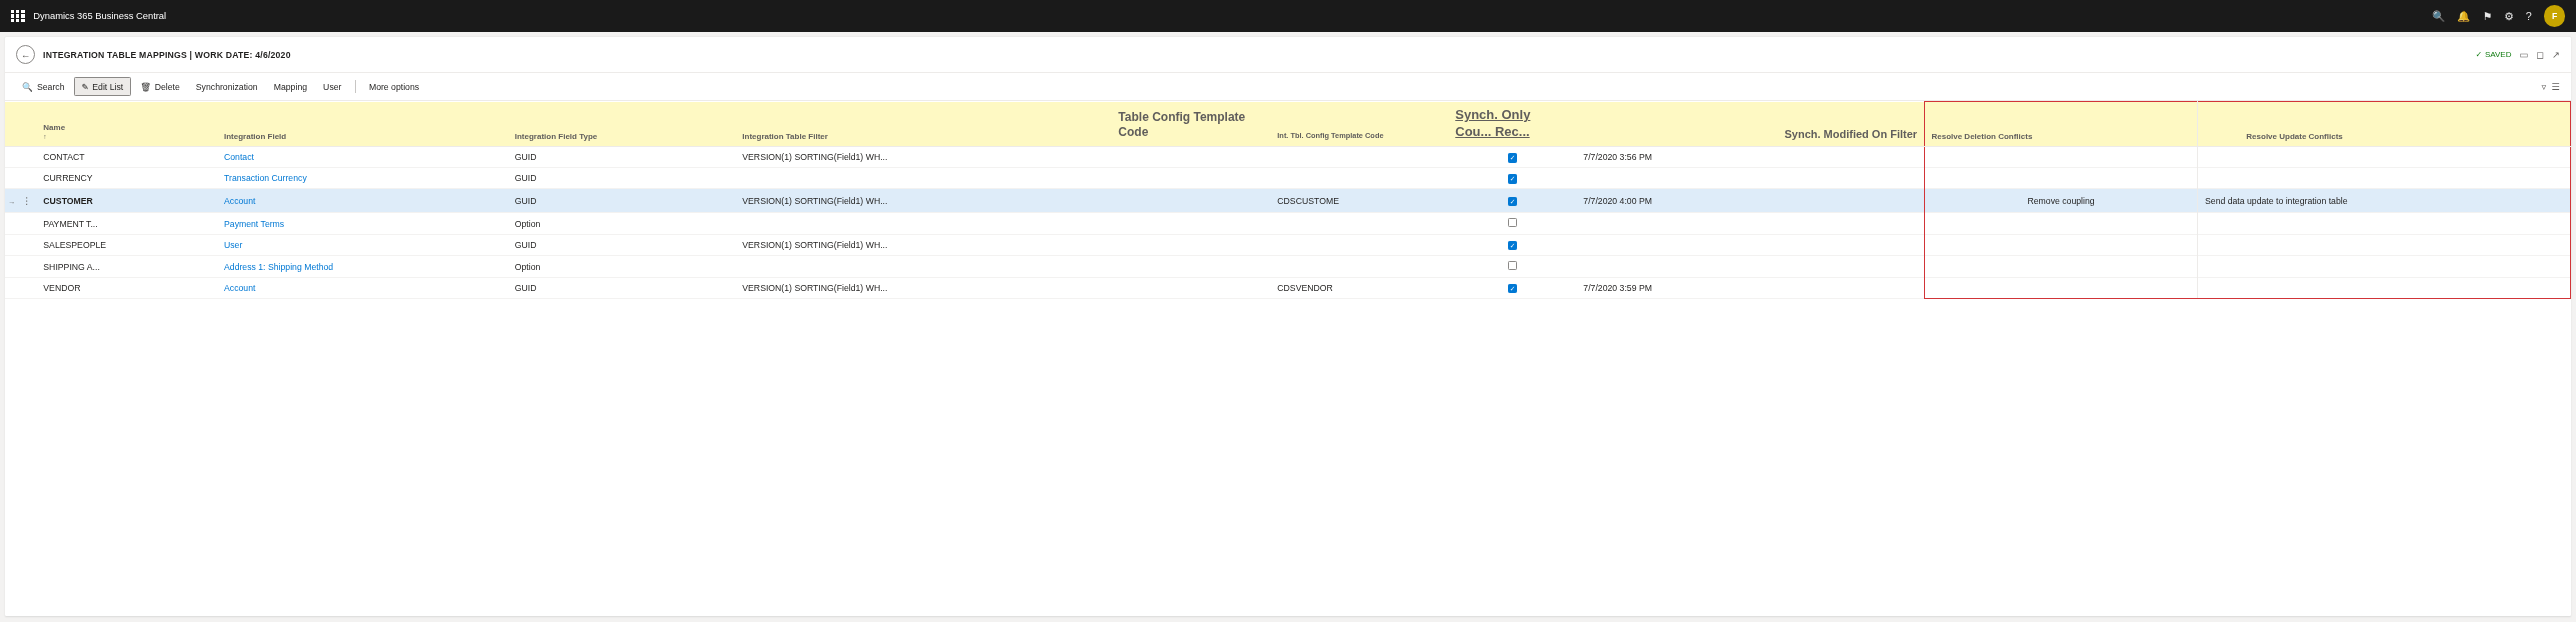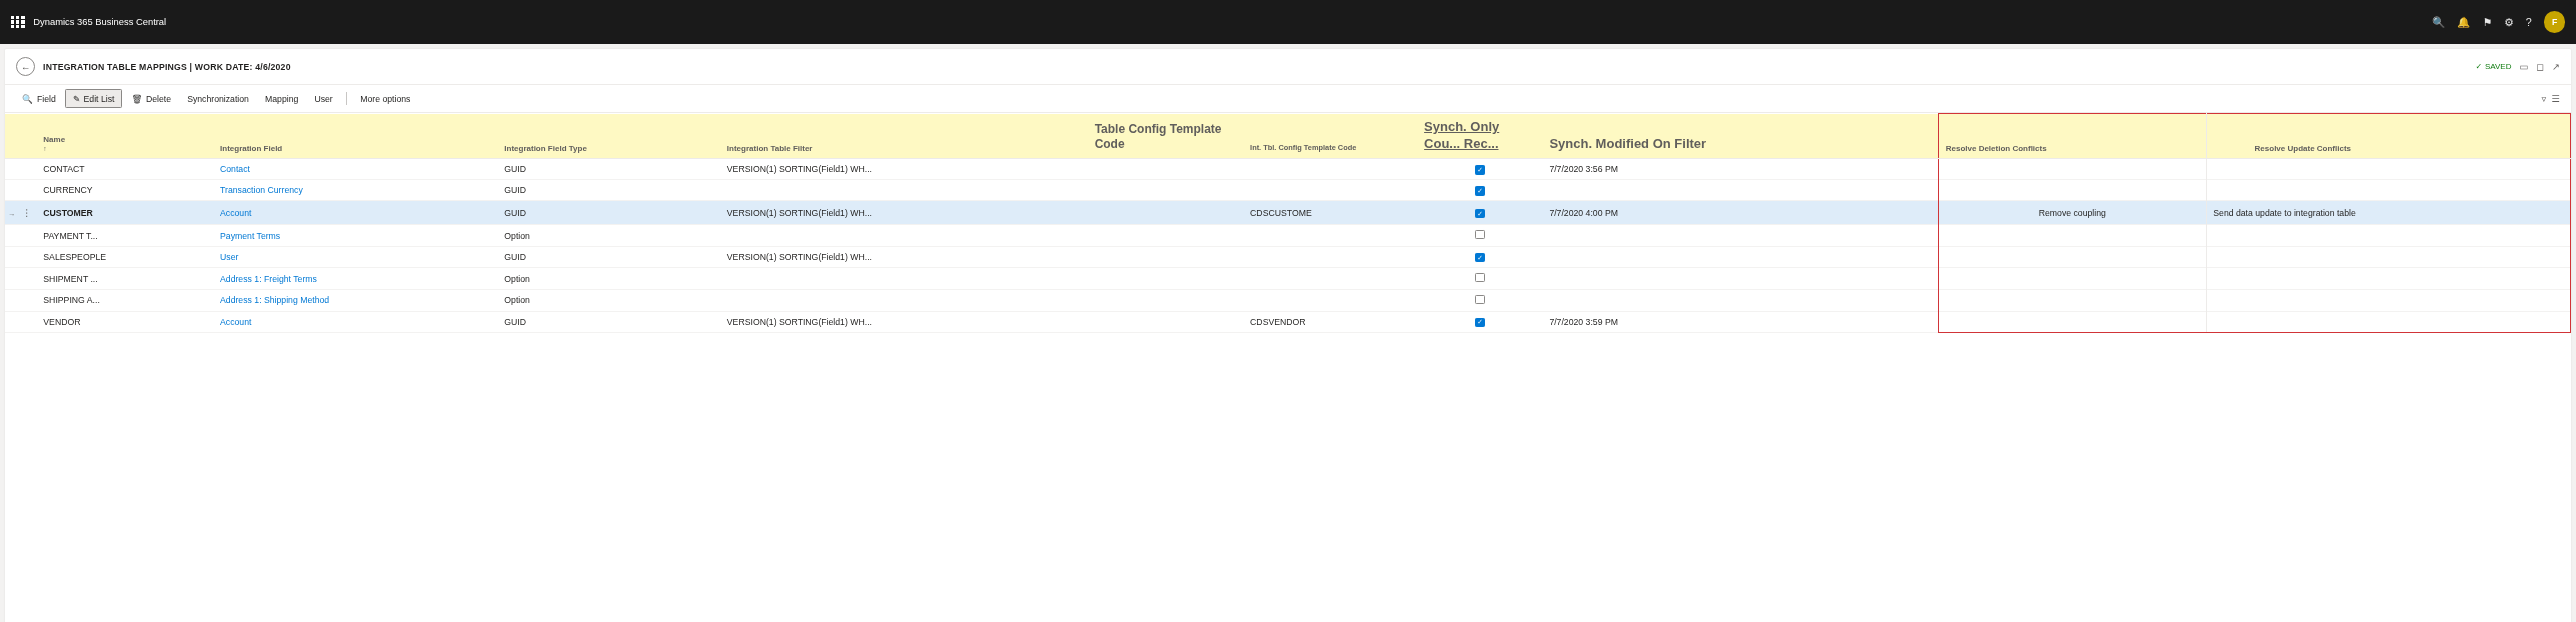--- a/index.html
+++ b/index.html
@@ -9,21 +9,21 @@
     .top-nav {
       background: #1a1a2e;
       background: #0f0f0f;
       background: #1b1b2f;
       background: #1c1c2e;
       background: #243a5e;
       background: #1e1f21;
       background: #2d2d2d;
       background: #333;
       background: #1a1a1a;
-      height: 44px;
+      height: 32px;
       display: flex;
       align-items: center;
       padding: 0 10.7px;
       color: white;
     }
     .top-nav-left {
       display: flex;
       align-items: center;
       gap: 8px;
       flex: 1;
@@ -277,21 +277,21 @@
       </span>
       <span class="header-icon-btn">▭</span>
       <span class="header-icon-btn">◻</span>
       <span class="header-icon-btn">↗</span>
     </div>
   </div>
 
   <div class="toolbar">
     <button class="toolbar-btn">
       <span>🔍</span>
-      <span>Field</span>
+      <span>Search</span>
     </button>
     <button class="toolbar-btn active">
       <span>✎</span>
       <span>Edit List</span>
     </button>
     <button class="toolbar-btn">
       <span>🗑</span>
       <span>Delete</span>
     </button>
     <button class="toolbar-btn">
@@ -335,21 +335,21 @@
           </th>
           <th style="max-width:67px; white-space:normal; font-size:12px; line-height:1.3;">
             <span>Table Config Template Code</span>
           </th>
           <th style="max-width:67px; white-space:normal; font-size:7.4px; line-height:1.3;">
             <span>Int. Tbl. Config Template Code</span>
           </th>
           <th style="max-width:54px; white-space:normal; font-size:13px; line-height:1.3;text-decoration:underline;">
             <span>Synch. Only Cou... Rec...</span>
           </th>
-          <th style="white-space:normal; font-size:13px; line-height:1.3;">
+          <th style="white-space:normal; font-size:11px; line-height:1.3;text-align:right;">
             <span>Synch. Modified On Filter</span>
           </th>
           <th style="border-left: 1.3px solid #d13438; border-top: 1.3px solid #d13438; border-right: 0.7px solid #edebe9;">
             <span>Resolve Deletion Conflicts</span>
           </th>
           <th style="border-top: 1.3px solid #d13438; border-right: 1.3px solid #d13438; padding-left: 48px;">
             <span>Resolve Update Conflicts</span>
           </th>
         </tr>
       </thead>
@@ -416,33 +416,20 @@
             <td>VERSION(1) SORTING(Field1) WH...</td>
             <td></td>
             <td></td>
             <td style="text-align: center;"><span class="cb checked">✓</span></td>
             <td></td>
             <td style="border-left: 1.3px solid rgb(209, 52, 56); border-right: 0.7px solid rgb(237, 235, 233);"></td>
             <td style="border-right: 1.3px solid rgb(209, 52, 56);"></td>
           </tr>
           <tr>
             <td style="padding: 4.7px 2.7px; width: 27px;"></td>
-            <td style="font-weight: normal;">SHIPMENT ...</td>
-            <td><span class="td-link">Address 1: Freight Terms</span></td>
-            <td>Option</td>
-            <td></td>
-            <td></td>
-            <td></td>
-            <td style="text-align: center;"><span class="cb unchecked"></span></td>
-            <td></td>
-            <td style="border-left: 1.3px solid rgb(209, 52, 56); border-right: 0.7px solid rgb(237, 235, 233);"></td>
-            <td style="border-right: 1.3px solid rgb(209, 52, 56);"></td>
-          </tr>
-          <tr>
-            <td style="padding: 4.7px 2.7px; width: 27px;"></td>
             <td style="font-weight: normal;">SHIPPING A...</td>
             <td><span class="td-link">Address 1: Shipping Method</span></td>
             <td>Option</td>
             <td></td>
             <td></td>
             <td></td>
             <td style="text-align: center;"><span class="cb unchecked"></span></td>
             <td></td>
             <td style="border-left: 1.3px solid rgb(209, 52, 56); border-right: 0.7px solid rgb(237, 235, 233);"></td>
             <td style="border-right: 1.3px solid rgb(209, 52, 56);"></td>

